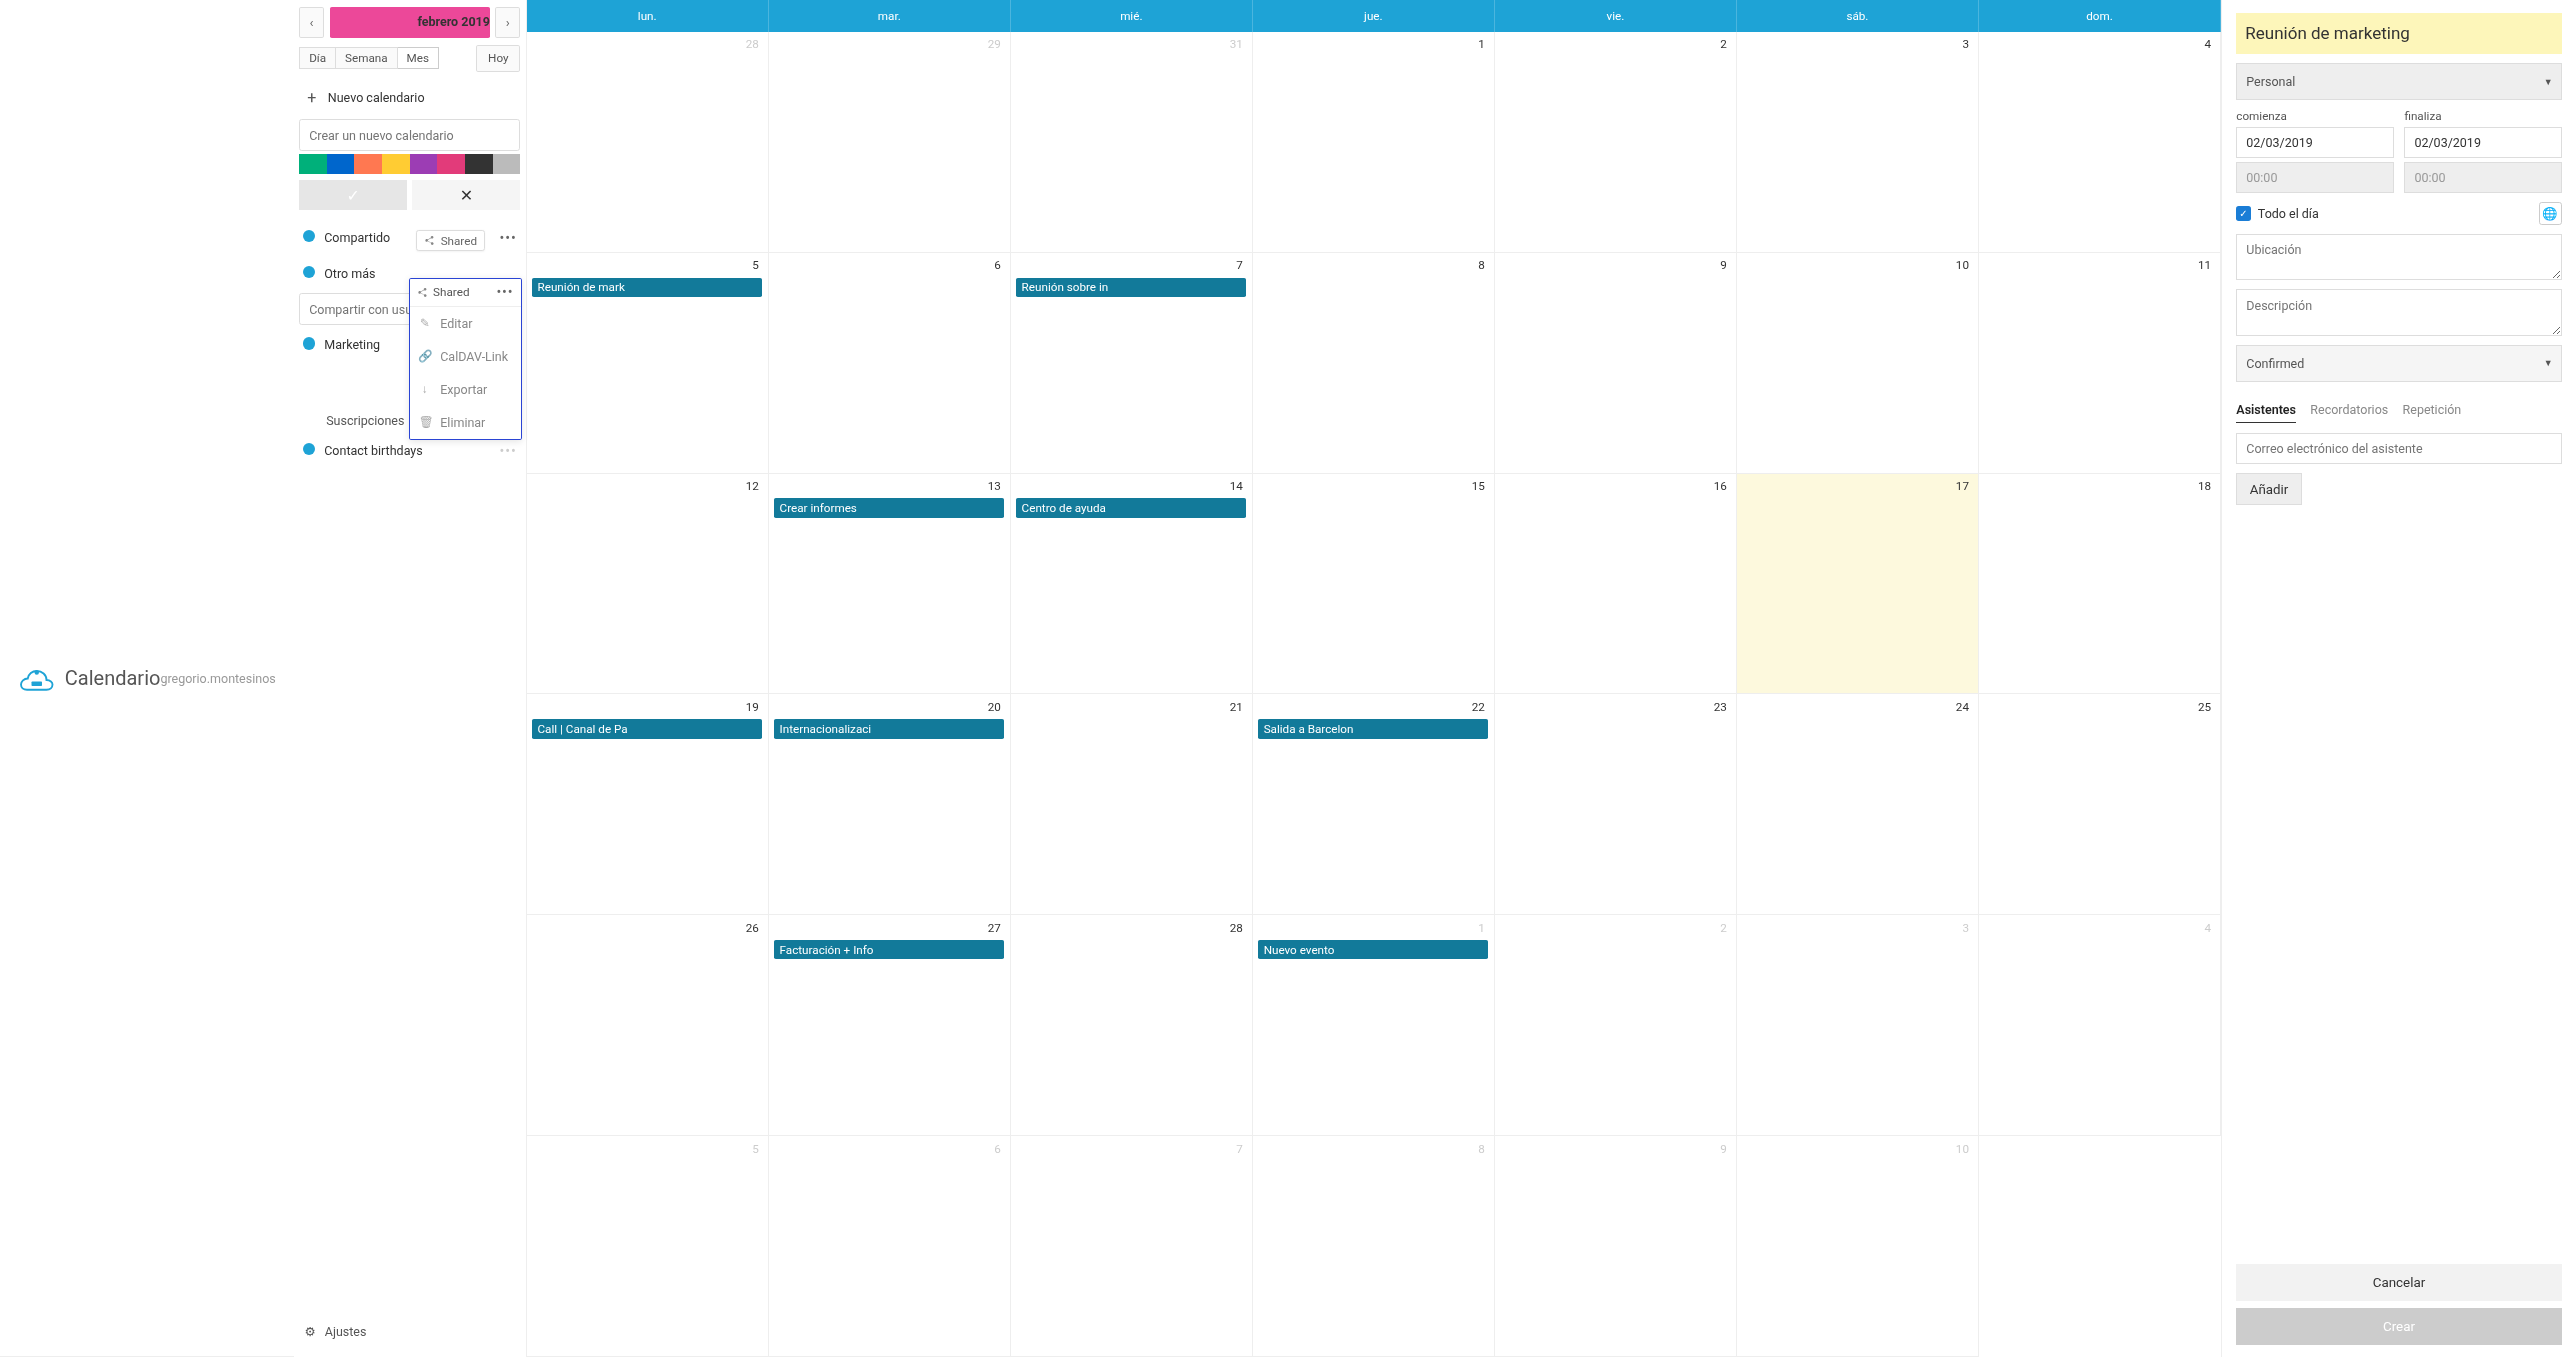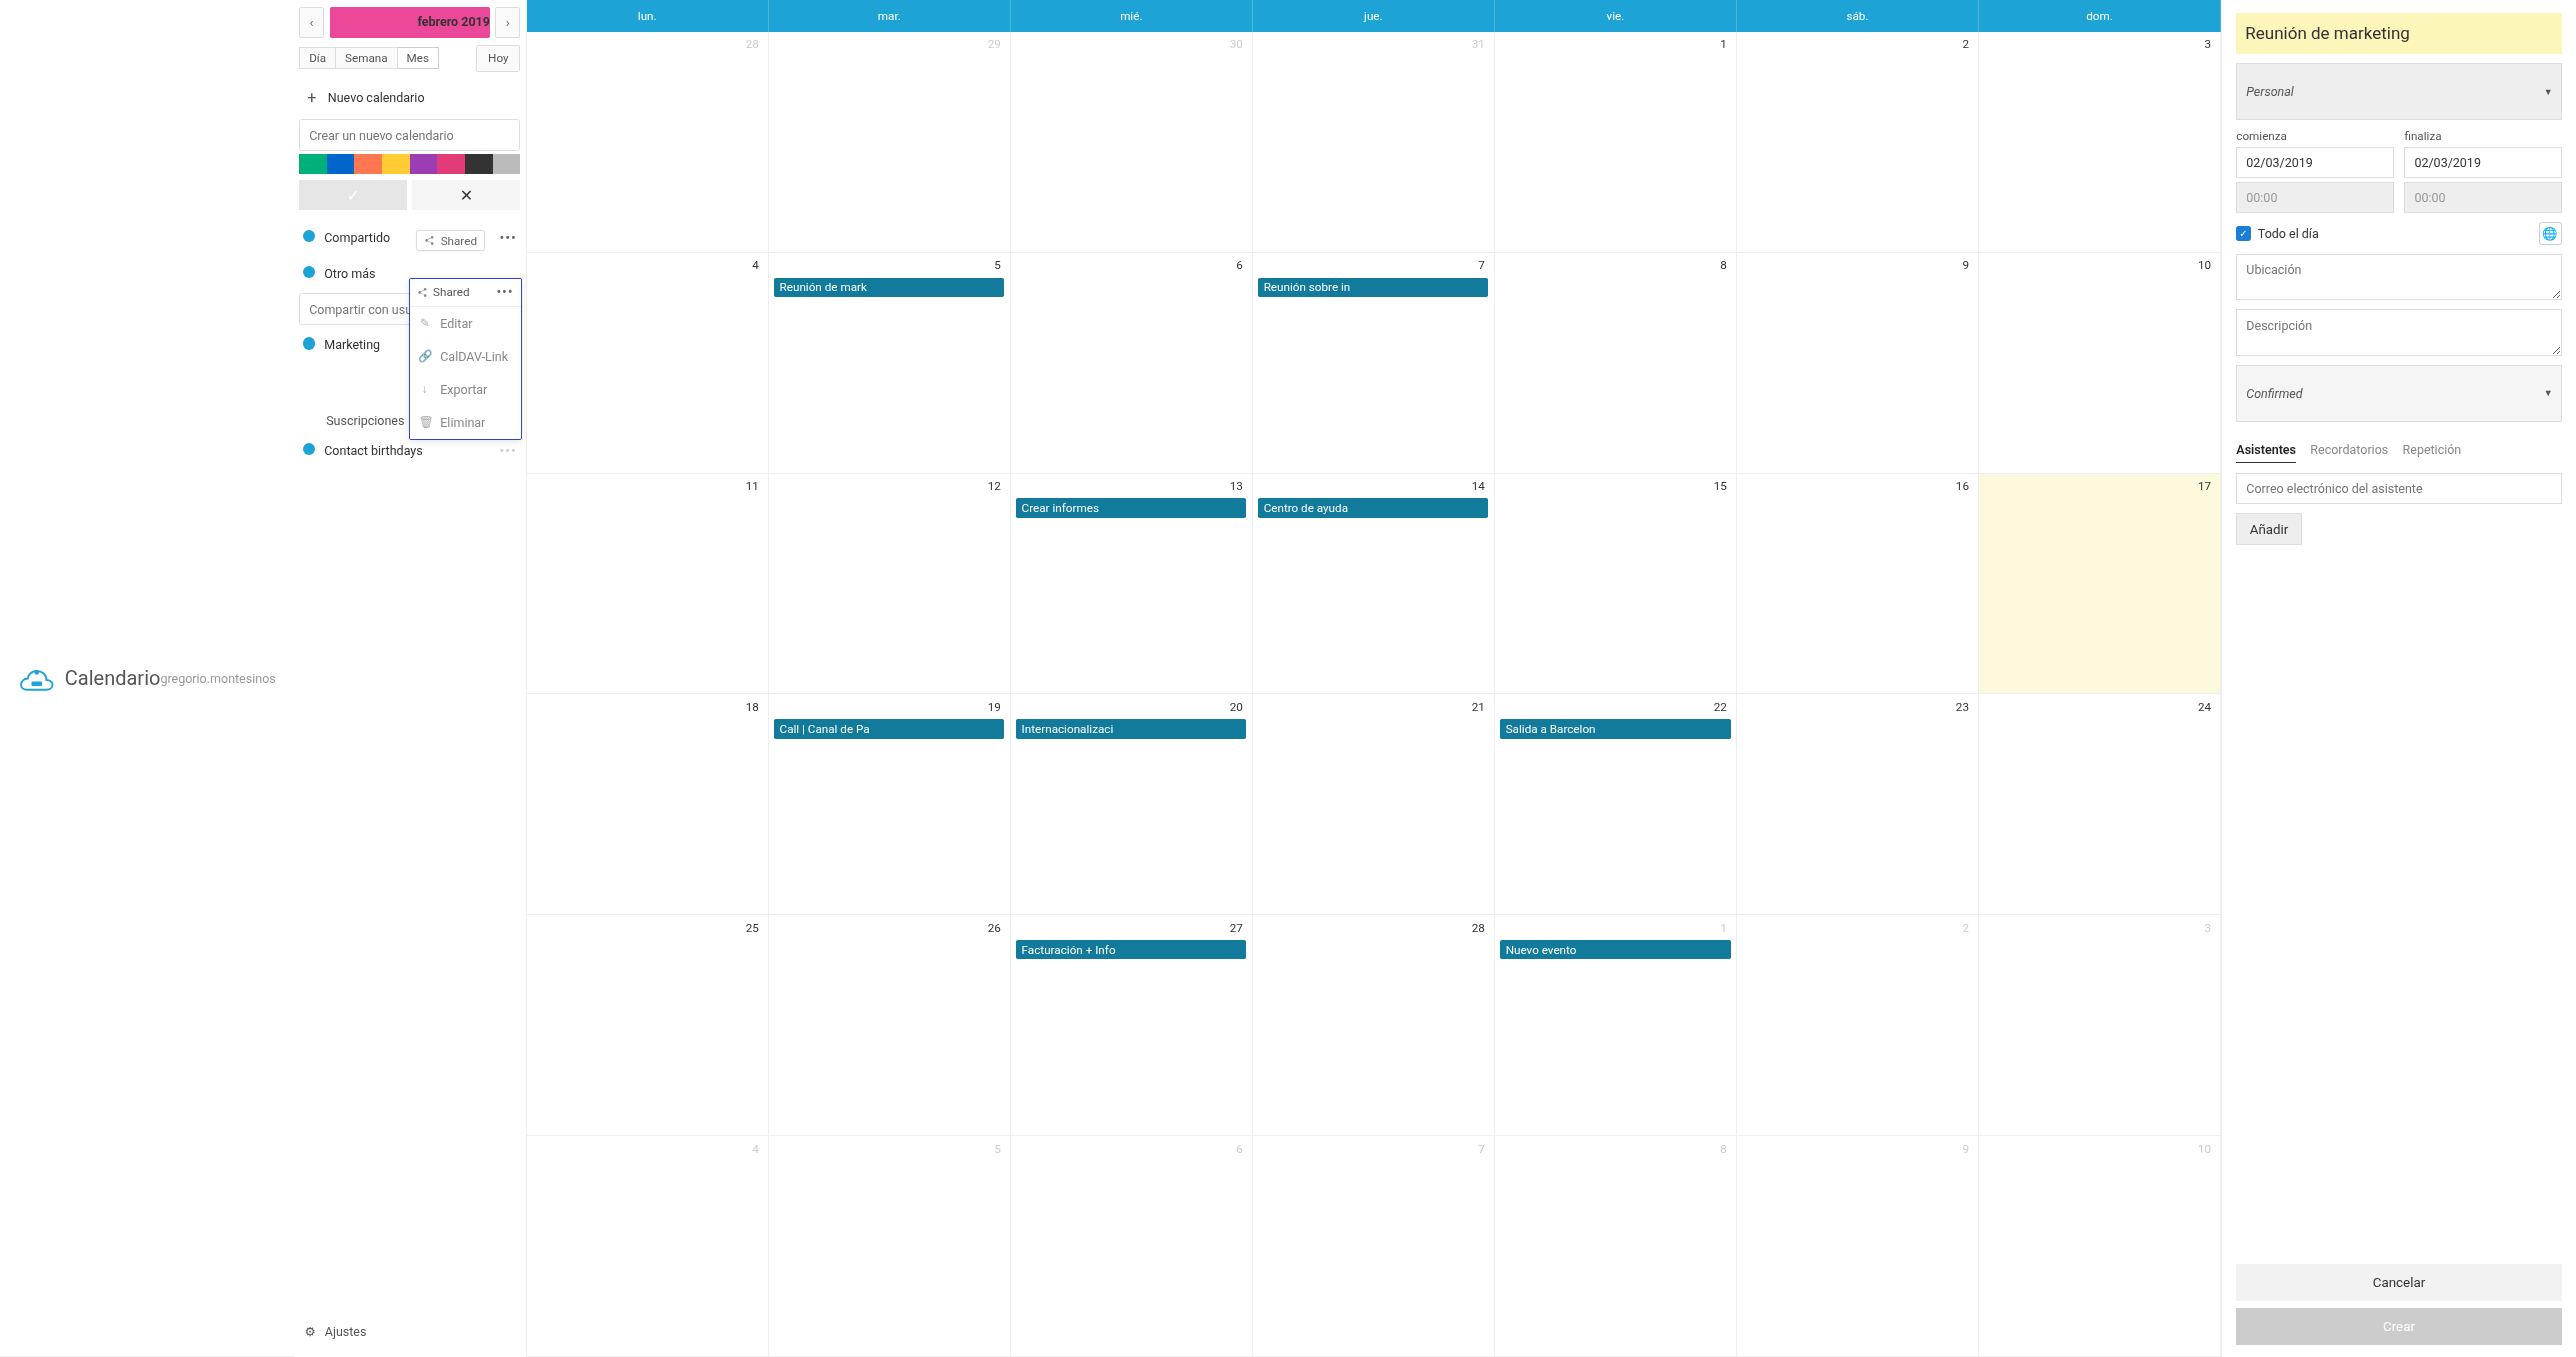--- a/index.html
+++ b/index.html
@@ -45,21 +45,21 @@
 .weekdays { display:grid; grid-template-columns:repeat(7,1fr); }
 .weekday { background:#1ea3d6; color:#fff; text-align:center; padding:9px 0; font-size:11.7px; border-right:0.9px solid rgba(255,255,255,0.2);}
 .grid { flex:1; display:grid; grid-template-columns:repeat(7,1fr); grid-template-rows:repeat(6,1fr);}
 .cell { border-right:0.9px solid #eee; border-bottom:0.9px solid #eee; padding:3.6px 5.4px; display:flex; flex-direction:column; position:relative;}
 .daynum { text-align:right; font-size:11.7px; color:#333; padding:1.8px 3.6px;}
 .daynum.dim { color:#ccc;}
 .cell.today { background:#fdf9dd;}
 .event { background:#127a9a; color:#fff; font-size:11.7px; padding:2.7px 5.4px; border-radius:1.8px; margin-top:3.6px; white-space:nowrap; overflow:hidden; cursor:pointer;}
 .detail { width:354px; padding:12.5px 14.3px; display:flex; flex-direction:column; gap:9px; overflow-y:auto;}
 .title-input { width:100%; background:#fdf6ba; border:none; padding:10.8px 9px; font-size:17px; color:#333; outline:none;}
-.select { width:100%; padding:20px 9px; background:#eee; border:0.9px solid #ddd; color:#555; font-size:12.5px; appearance:none; cursor:pointer; position:relative;font-style:italic;}
+.select { width:100%; padding:10px 9px; background:#eee; border:0.9px solid #ddd; color:#555; font-size:12.5px; appearance:none; cursor:pointer; position:relative;}
 .select-wrap { position:relative; }
 .select-wrap::after { content:"▼"; position:absolute; right:9px; top:50%; transform:translateY(-50%); font-size:9px; color:#555; pointer-events:none;}
 .date-row { display:flex; gap:10.8px;}
 .date-col { flex:1; display:flex; flex-direction:column; gap:3.6px;}
 .label { font-size:11.7px; color:#555;}
 .text-in { width:100%; padding:7.2px 9px; border:0.9px solid #ddd; font-size:12.5px; color:#333; outline:none;}
 .text-in.disabled { background:#eee; color:#999;}
 .check-row { display:flex; align-items:center; gap:7.2px;}
 .globe { margin-left:auto; width:23px; height:23px; border:0.9px solid #ccc; border-radius:2.7px; display:flex; align-items:center; justify-content:center; cursor:pointer; color:#555; font-size:12.5px;}
 textarea.text-in { resize:both; min-height:45px; font-family:inherit;}
@@ -195,23 +195,20 @@
           <div class="weekday">dom.</div>
         </div>
       <div class="grid" id="grid">
           <div class="cell">
             <div class="daynum dim">28</div>
           </div>
           <div class="cell">
             <div class="daynum dim">29</div>
           </div>
           <div class="cell">
-            <div class="daynum dim">30</div>
-          </div>
-          <div class="cell">
             <div class="daynum dim">31</div>
           </div>
           <div class="cell">
             <div class="daynum">1</div>
           </div>
           <div class="cell">
             <div class="daynum">2</div>
           </div>
           <div class="cell">
             <div class="daynum">3</div>

